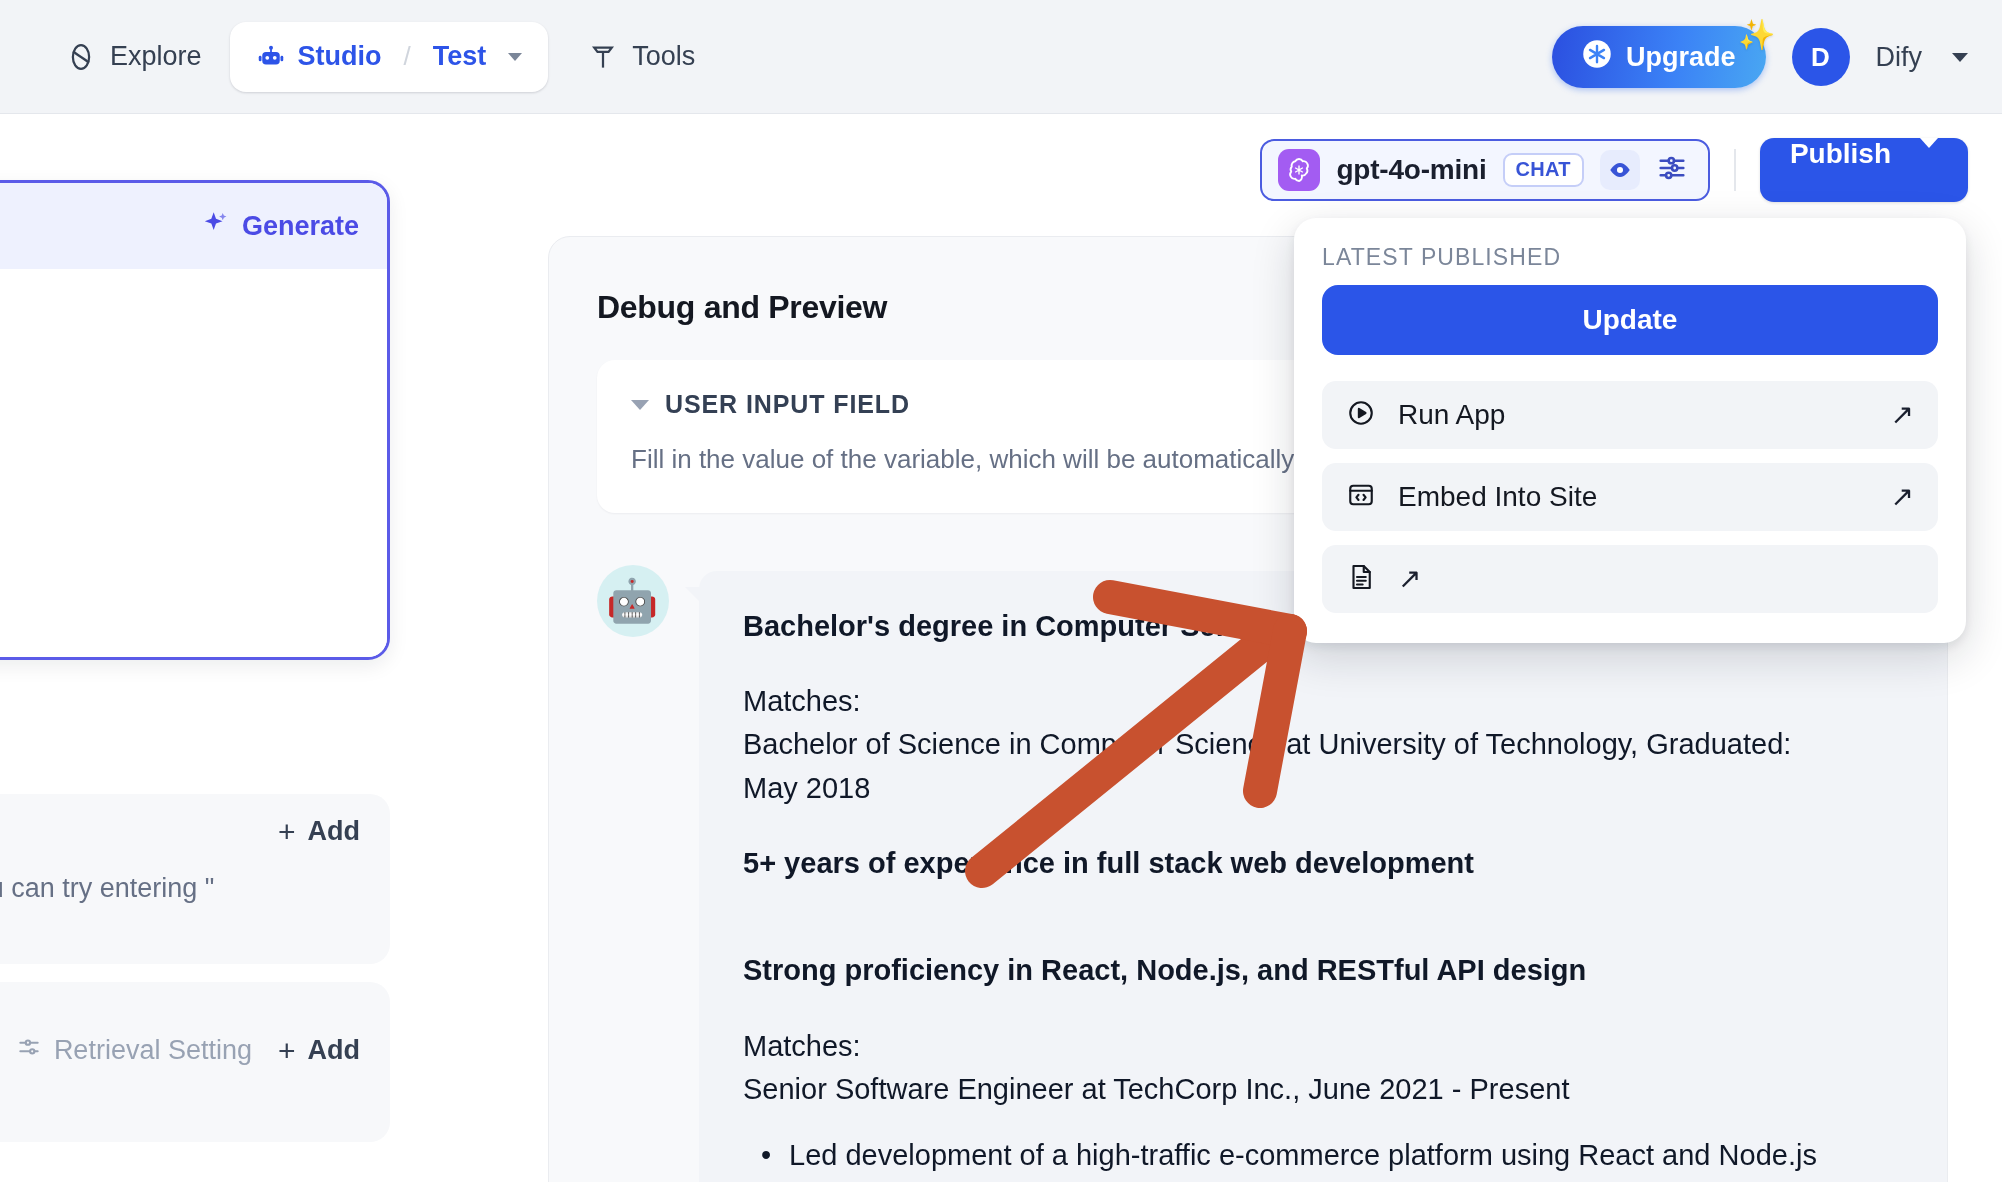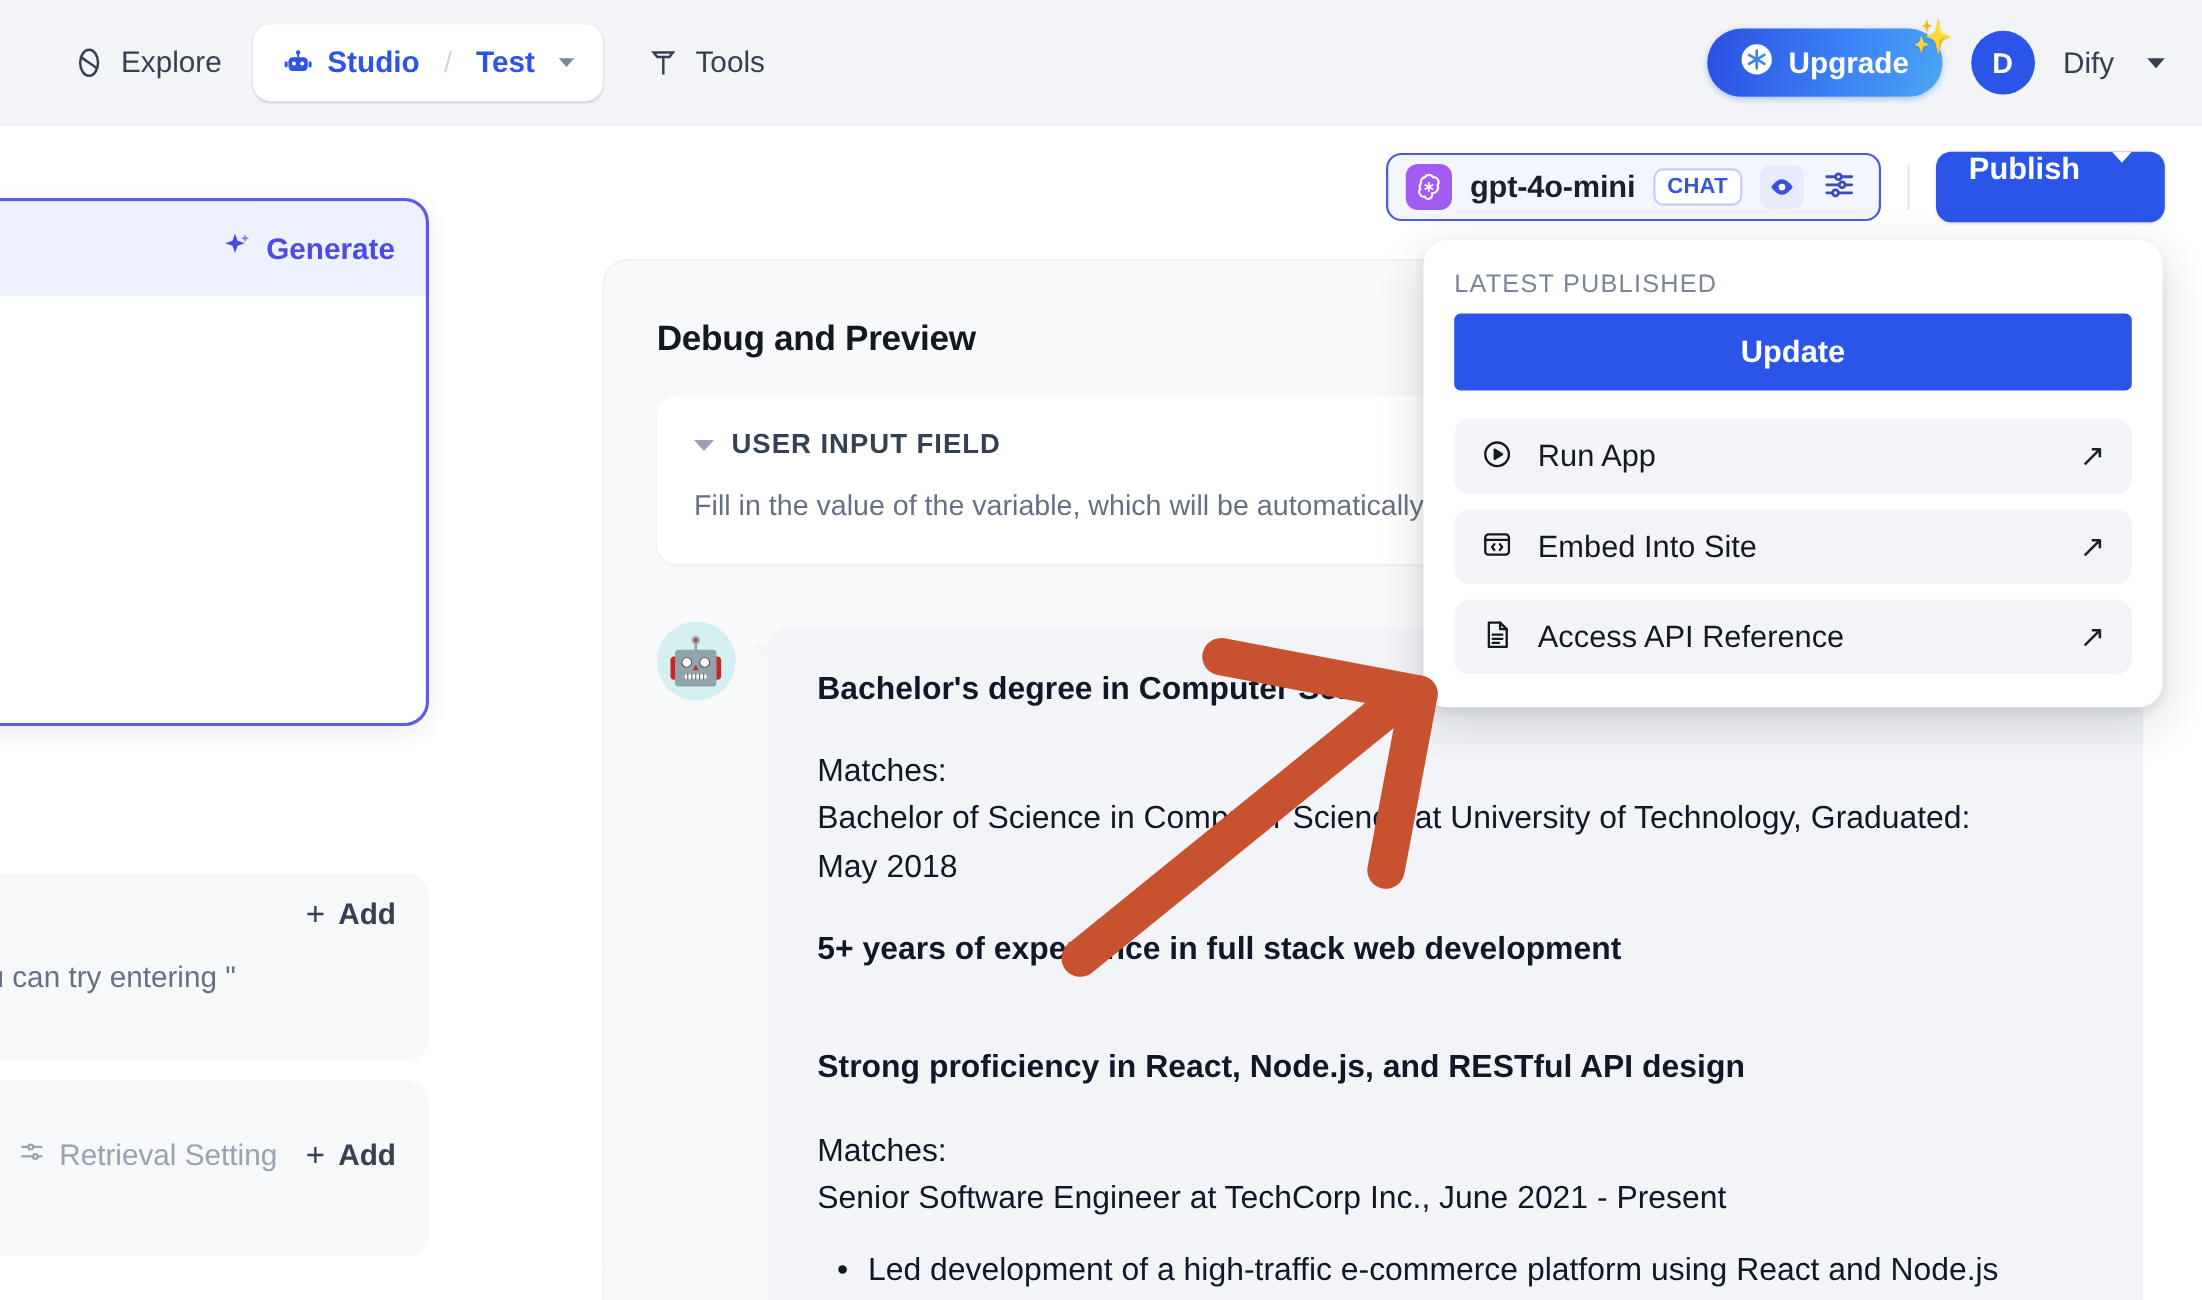--- a/index.html
+++ b/index.html
@@ -150,21 +150,21 @@
   .pm-row { display: flex; align-items: center; justify-content: space-between; margin-bottom: 22px; }
   .pm-when { font-size: 27px; color: #1A1F2E; font-weight: 500; }
   .restore-btn {
     border: 2px solid #E4E7EC; border-radius: 12px;
     padding: 10px 22px;
     font-size: 25px; font-weight: 600; color: #2B55E8;
     background: #fff;
   }
   .update-btn {
     display: block; width: 100%; height: 70px;
-    background: #2B55E8; border-radius: 6px;
+    background: #2B55E8; border-radius: 16px;
     color: #fff; font-size: 28px; font-weight: 600;
     display: flex; align-items: center; justify-content: center;
     margin-bottom: 26px;
   }
   .pm-item {
     display: flex; align-items: center;
     height: 68px; border-radius: 14px;
     background: #F2F4F7;
     padding: 0 24px; margin-bottom: 14px;
     gap: 22px;
@@ -505,21 +505,20 @@
       </div>
 
       <div class="pm-item">
         <span>
           <svg viewBox="0 0 24 24" width="30" height="30" fill="none" stroke="#141821" stroke-width="1.7" stroke-linecap="round" stroke-linejoin="round">
             <path d="M6 3.2 h8.2 L19 8 v12.8 H6 Z"></path>
             <path d="M14.2 3.2 V8 H19"></path>
             <path d="M8.8 12 h7 M8.8 15 h7 M8.8 18 h4.5"></path>
           </svg>
         </span>
-        <span class="lbl">Access API Reference</span>
         <span class="ext-arrow">↗</span>
       </div>
     </div>
 
     <svg class="arrow-svg" viewBox="0 0 480 320">
       <g stroke="#C8512F" stroke-width="34" stroke-linecap="round" fill="none">
         <path d="M22 302 L318 62"></path>
         <path d="M150 28 L330 62"></path>
         <path d="M330 62 L300 222"></path>
       </g>

